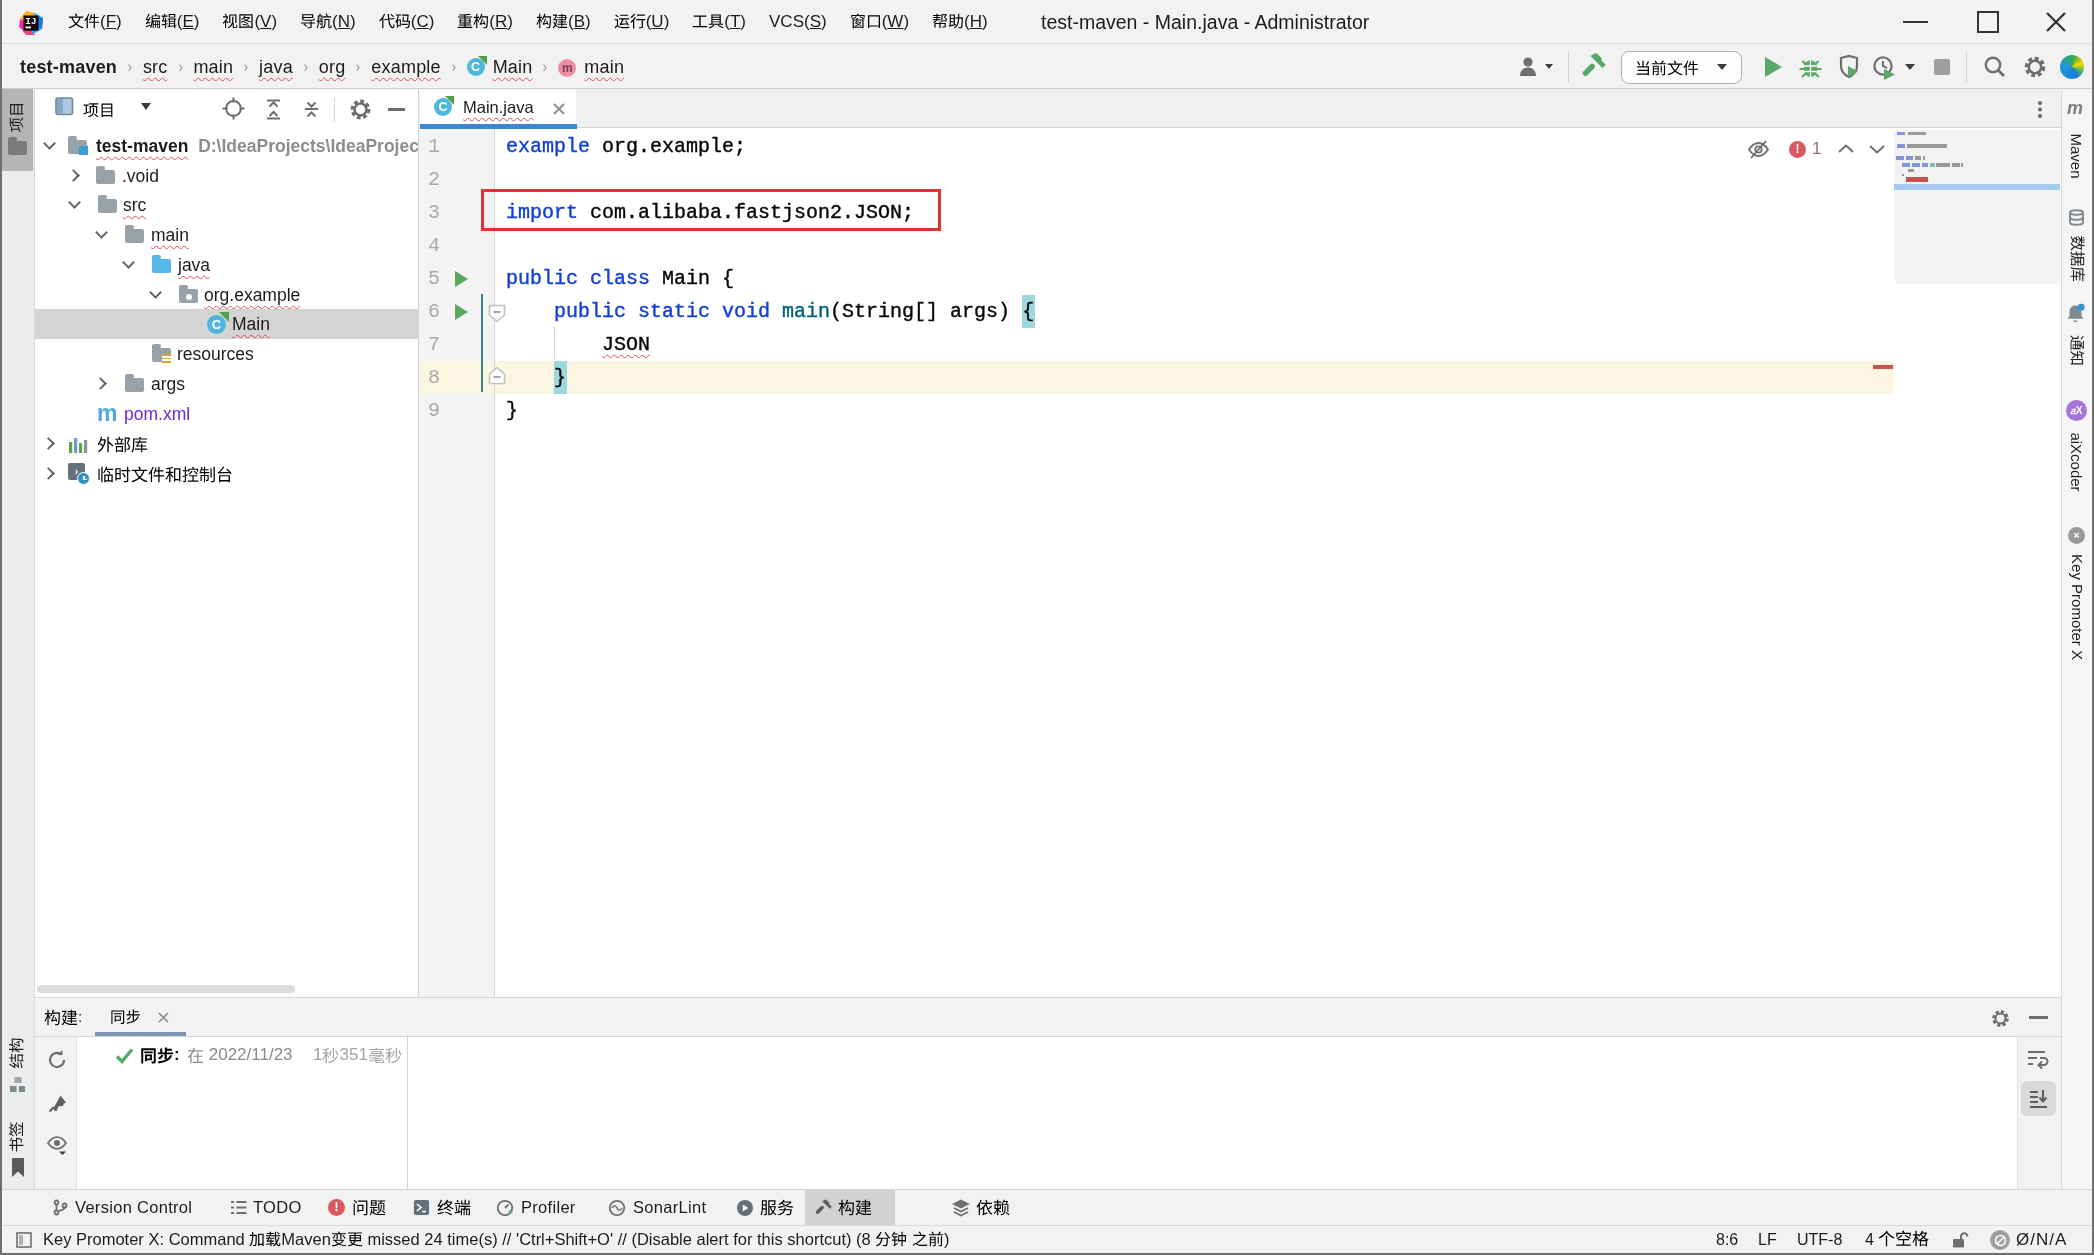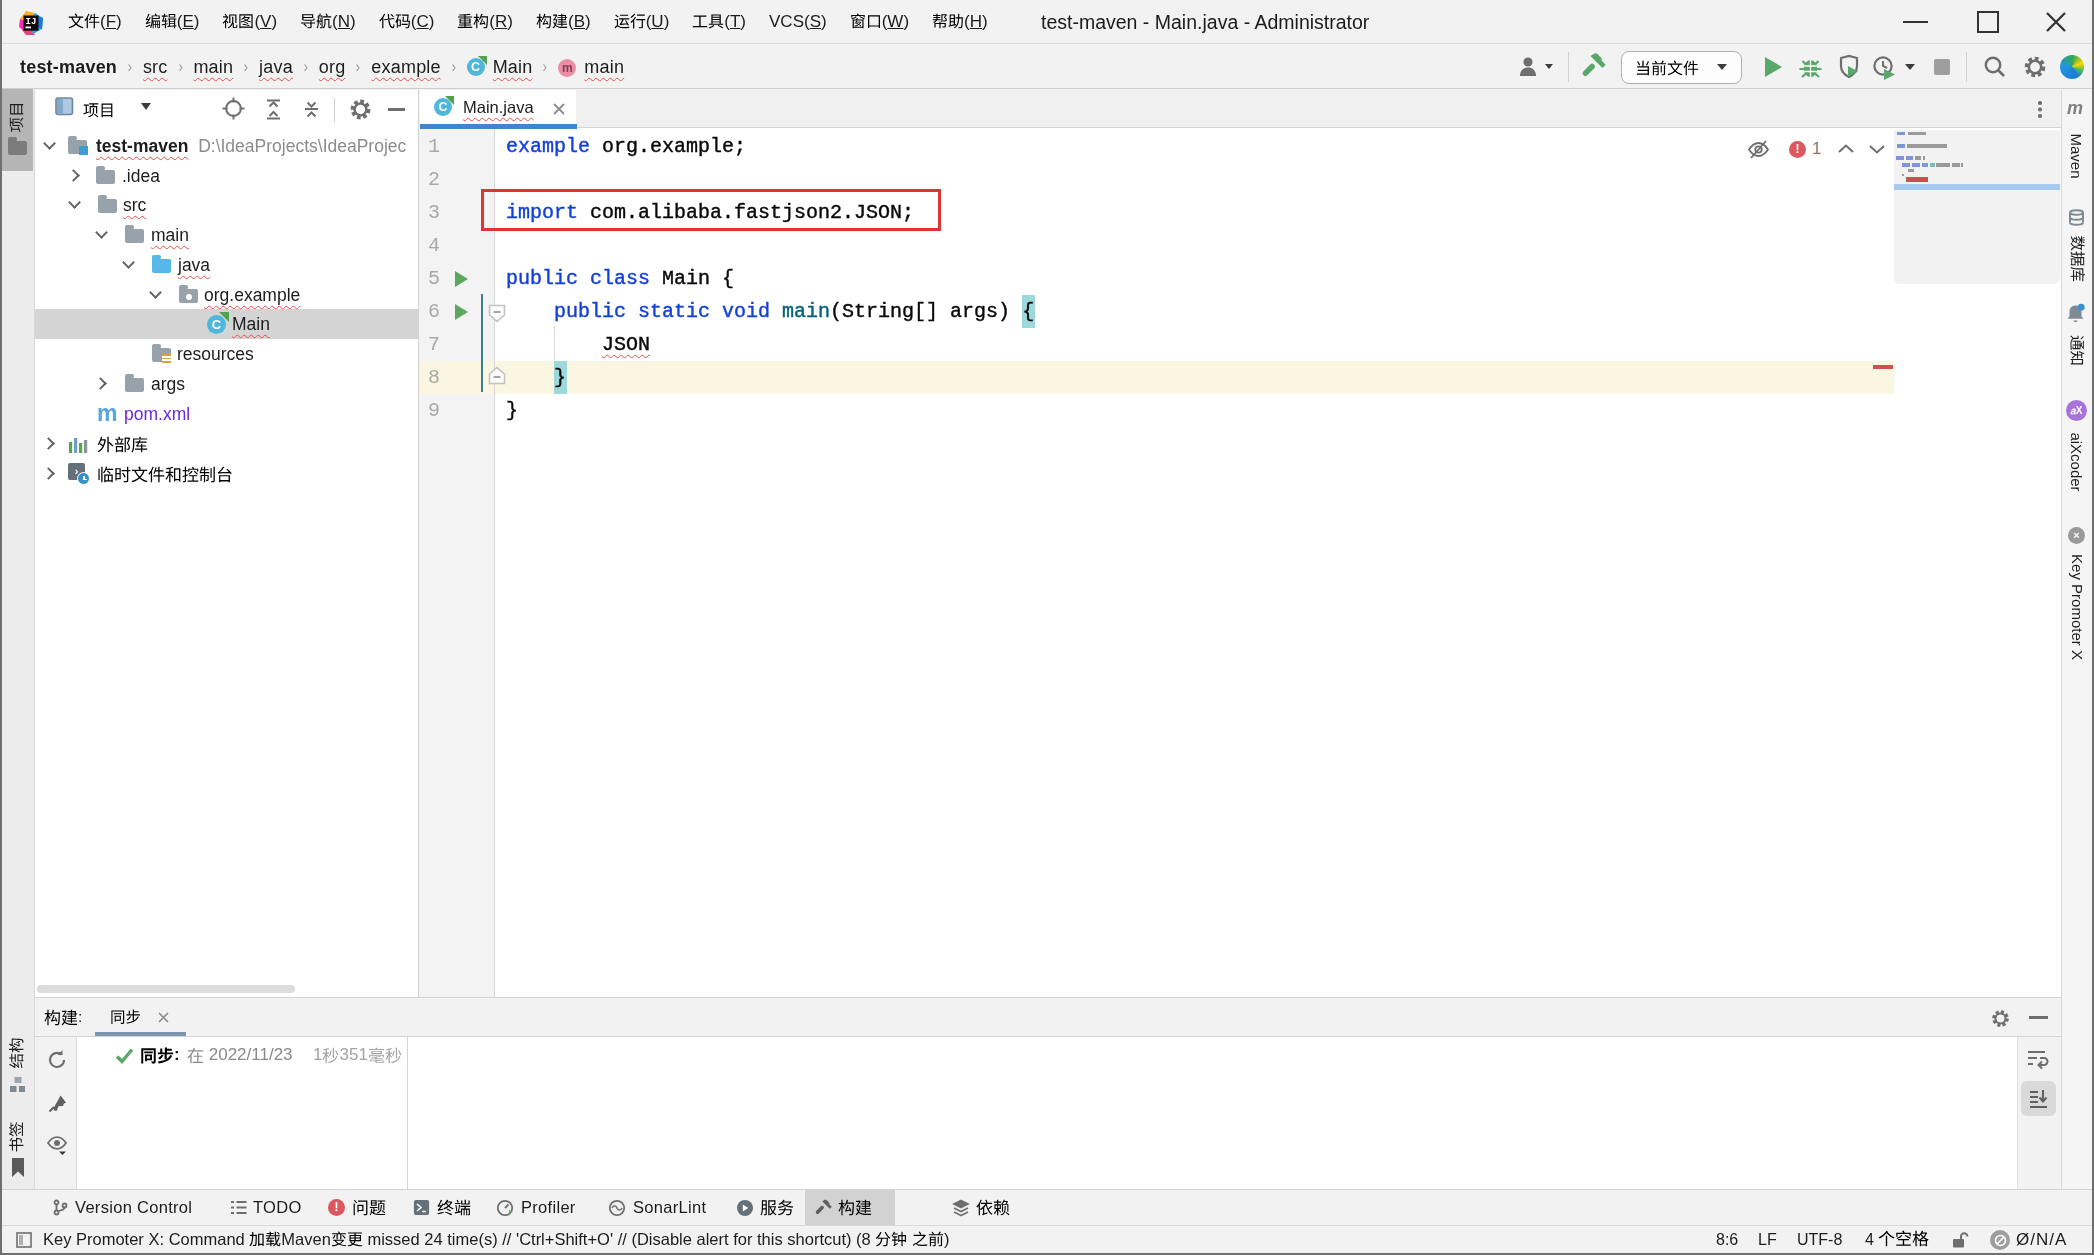--- a/index.html
+++ b/index.html
@@ -218,27 +218,27 @@
   </svg>
 <div class="ab" style="left:388px;top:108px;width:17px;height:2.5px;background:#6e6e6e"></div>
 <div class="ab" style="left:35px;top:309px;width:384px;height:30px;background:#d4d4d4"></div>
 <div class="ab" style="left:35px;top:131px;width:384px;height:30px;overflow:hidden">
     <span class="ab chr chD" style="left:9.5px;top:7.5px"></span>
     <div class="ab fold" style="left:33px;top:9px;background:#97a2ab">
       <div class="ab" style="left:11px;top:6px;width:9px;height:9px;background:#3b9fd4"></div>
     </div>
     <div class="ab row" style="left:61px;top:0;height:30px;font-size:17.5px;color:#1c1c1c">
       <span class="sq" style="font-weight:bold">test-maven</span>
-      <span style="color:#8c8c8c;font-weight:normal">&nbsp;&nbsp;D:\IdeaProjects\IdeaProjec</span>
+      <span style="color:#8c8c8c;font-weight:bold">&nbsp;&nbsp;D:\IdeaProjects\IdeaProjec</span>
     </div>
   </div>
 <div class="ab" style="left:35px;top:161px;width:384px;height:30px;overflow:hidden">
     <span class="ab chr chR" style="left:33.5px;top:9.5px"></span>
     <div class="ab fold" style="left:61px;top:9px;background:#97a2ab"></div>
-    <div class="ab row" style="left:87px;top:0;height:30px;font-size:17.5px;color:#1c1c1c">.idea</div>
+    <div class="ab row" style="left:87px;top:0;height:30px;font-size:17.5px;color:#1c1c1c">.void</div>
   </div>
 <div class="ab" style="left:35px;top:190px;width:384px;height:30px;overflow:hidden">
     <span class="ab chr chD" style="left:34.5px;top:7.5px"></span>
     <div class="ab fold" style="left:63px;top:9px;background:#97a2ab"></div>
     <div class="ab row" style="left:88px;top:0;height:30px;font-size:17.5px;color:#1c1c1c">
       <span class="sq">src</span>
     </div>
   </div>
 <div class="ab" style="left:35px;top:220px;width:384px;height:30px;overflow:hidden">
     <span class="ab chr chD" style="left:61.5px;top:7.5px"></span>

